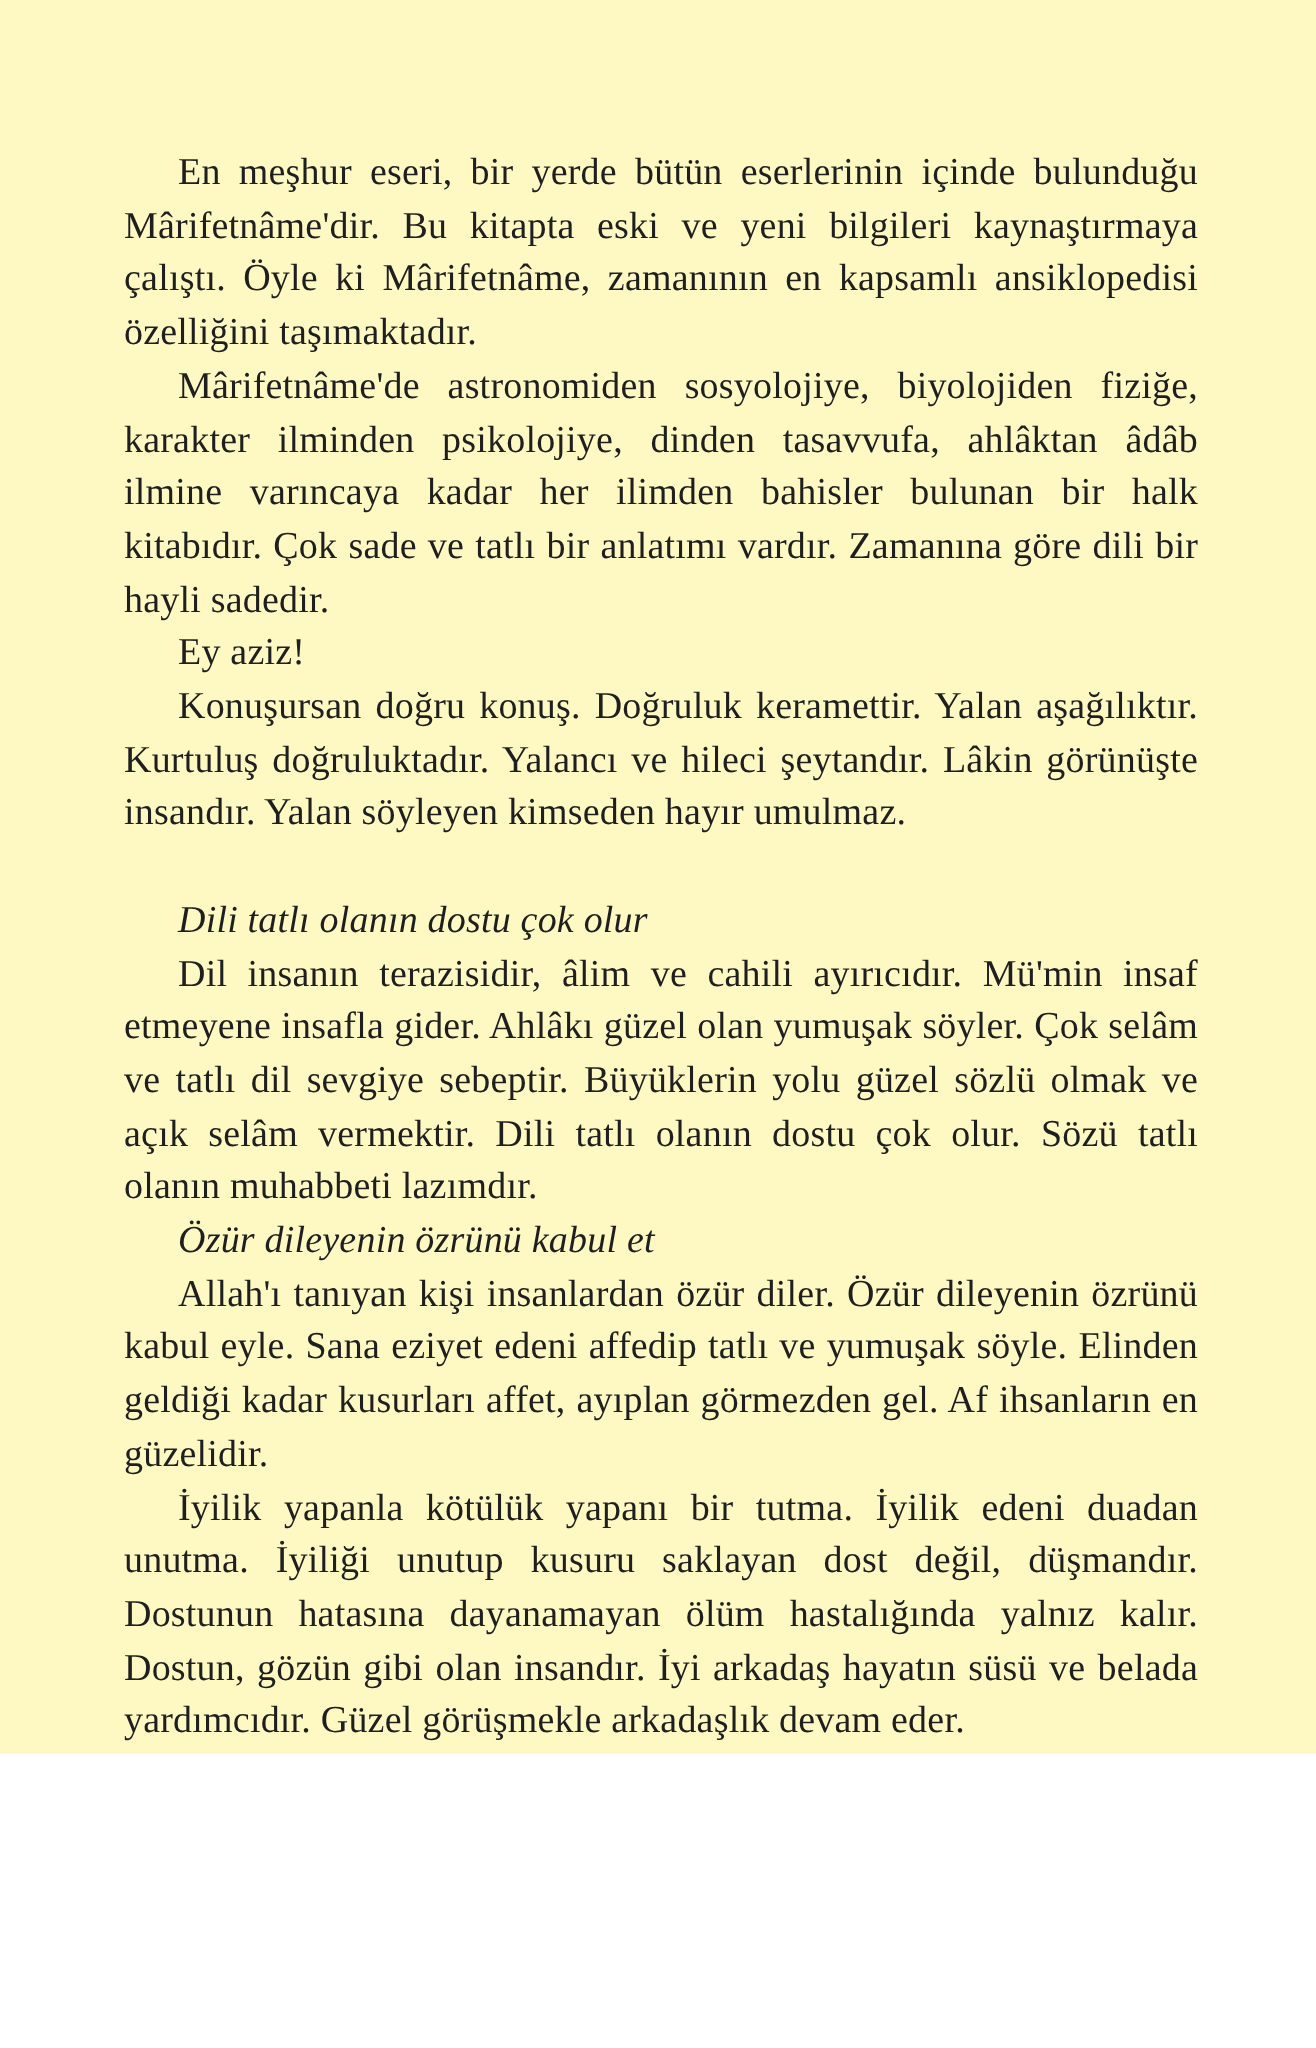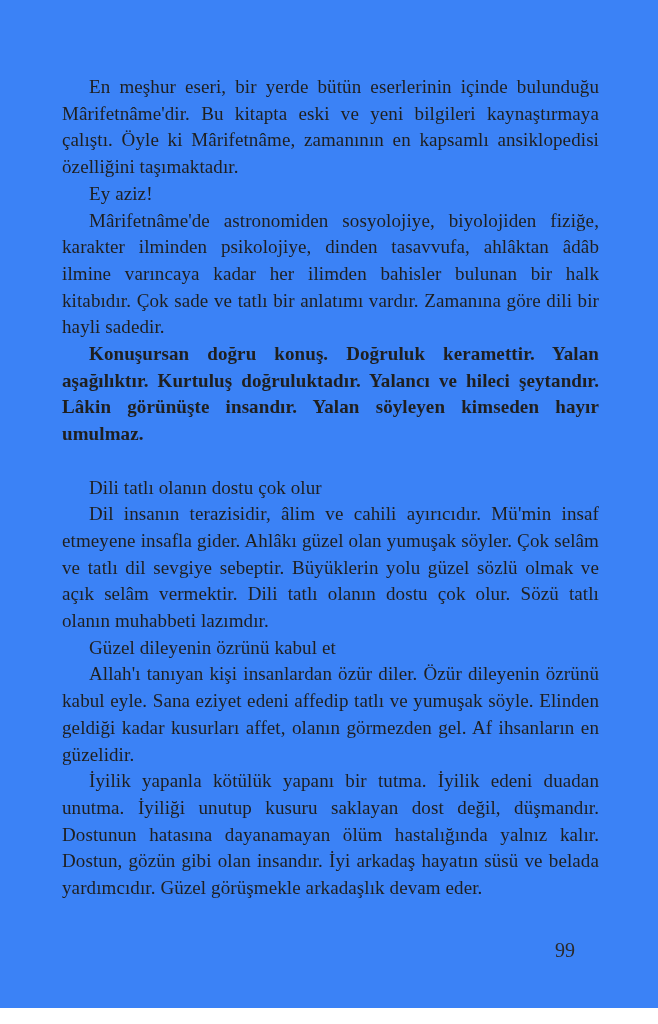--- a/index.html
+++ b/index.html
@@ -3,22 +3,22 @@
 <meta charset="utf-8">
 <style>
   html, body {
     margin: 0;
     padding: 0;
     background: #ffffff;
   }
   .book-page {
     position: relative;
     width: 658px;
-    height: 1008px;
-    background: #3b82f6;
+    height: 877px;
+    background: #fef9c3;
     overflow: hidden;
     font-family: "Liberation Serif", "DejaVu Serif", serif;
     color: #1f1f1f;
     -webkit-font-smoothing: antialiased;
   }
   .text-block {
     position: absolute;
     left: 62px;
     top: 74px;
     width: 537px;
@@ -28,44 +28,45 @@
     letter-spacing: 0.1px;
   }
   .text-block p {
     margin: 0;
     text-indent: 27px;
   }
   .text-block p.gap {
     margin-top: 26.7px;
   }
   .text-block p.heading {
+    font-style: italic;
   }
   .text-block p.bold {
-    font-weight: 700;
+    font-weight: 400;
   }
   .page-number {
     position: absolute;
     top: 937px;
     left: 62px;
     width: 513px;
     text-align: right;
     font-size: 20px;
     line-height: 26px;
     color: #2a2a2a;
   }
 </style>
 </head>
 <body>
 
 <div class="book-page">
   <div class="text-block">
       <p class="body">En meşhur eseri, bir yerde bütün eserlerinin içinde bulunduğu Mârifetnâme'dir. Bu kitapta eski ve yeni bilgileri kaynaştırmaya çalıştı. Öyle ki Mârifetnâme, zamanının en kapsamlı ansiklopedisi özelliğini taşımaktadır.</p>
+      <p class="body">Mârifetnâme'de astronomiden sosyolojiye, biyolojiden fiziğe, karakter ilminden psikolojiye, dinden tasavvufa, ahlâktan âdâb ilmine varıncaya kadar her ilimden bahisler bulunan bir halk kitabıdır. Çok sade ve tatlı bir anlatımı vardır. Zamanına göre dili bir hayli sadedir.</p>
       <p class="body">Ey aziz!</p>
-      <p class="body">Mârifetnâme'de astronomiden sosyolojiye, biyolojiden fiziğe, karakter ilminden psikolojiye, dinden tasavvufa, ahlâktan âdâb ilmine varıncaya kadar her ilimden bahisler bulunan bir halk kitabıdır. Çok sade ve tatlı bir anlatımı vardır. Zamanına göre dili bir hayli sadedir.</p>
       <p class="bold">Konuşursan doğru konuş. Doğruluk keramettir. Yalan aşağılıktır. Kurtuluş doğruluktadır. Yalancı ve hileci şeytandır. Lâkin görünüşte insandır. Yalan söyleyen kimseden hayır umulmaz.</p>
       <p class="heading gap">Dili tatlı olanın dostu çok olur</p>
       <p class="body">Dil insanın terazisidir, âlim ve cahili ayırıcıdır. Mü'min insaf etmeyene insafla gider. Ahlâkı güzel olan yumuşak söyler. Çok selâm ve tatlı dil sevgiye sebeptir. Büyüklerin yolu güzel sözlü olmak ve açık selâm vermektir. Dili tatlı olanın dostu çok olur. Sözü tatlı olanın muhabbeti lazımdır.</p>
-      <p class="heading">Güzel dileyenin özrünü kabul et</p>
-      <p class="body">Allah'ı tanıyan kişi insanlardan özür diler. Özür dileyenin özrünü kabul eyle. Sana eziyet edeni affedip tatlı ve yumuşak söyle. Elinden geldiği kadar kusurları affet, olanın görmezden gel. Af ihsanların en güzelidir.</p>
+      <p class="heading">Özür dileyenin özrünü kabul et</p>
+      <p class="body">Allah'ı tanıyan kişi insanlardan özür diler. Özür dileyenin özrünü kabul eyle. Sana eziyet edeni affedip tatlı ve yumuşak söyle. Elinden geldiği kadar kusurları affet, ayıplan görmezden gel. Af ihsanların en güzelidir.</p>
       <p class="body">İyilik yapanla kötülük yapanı bir tutma. İyilik edeni duadan unutma. İyiliği unutup kusuru saklayan dost değil, düşmandır. Dostunun hatasına dayanamayan ölüm hastalığında yalnız kalır. Dostun, gözün gibi olan insandır. İyi arkadaş hayatın süsü ve belada yardımcıdır. Güzel görüşmekle arkadaşlık devam eder.</p>
     </div>
   <div class="page-number">99</div>
 </div>
 
 </body></html>

